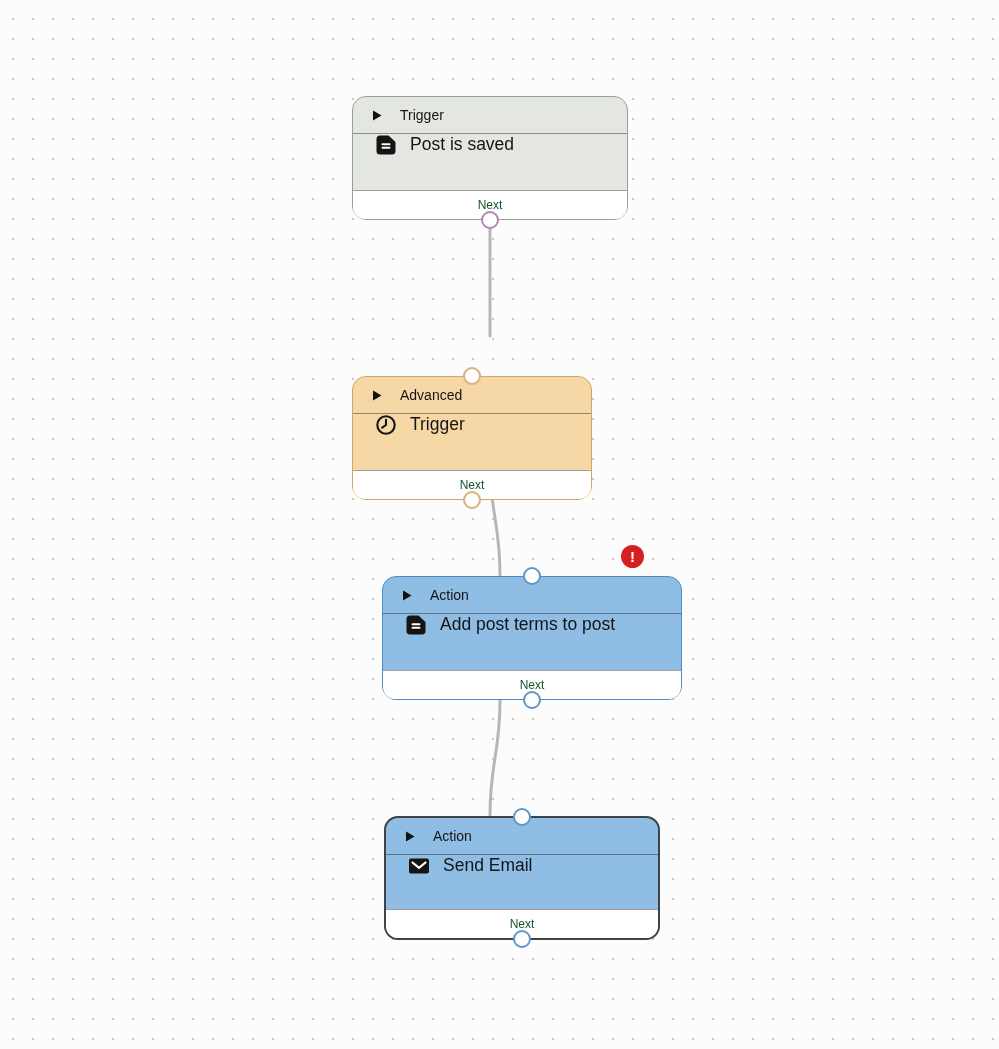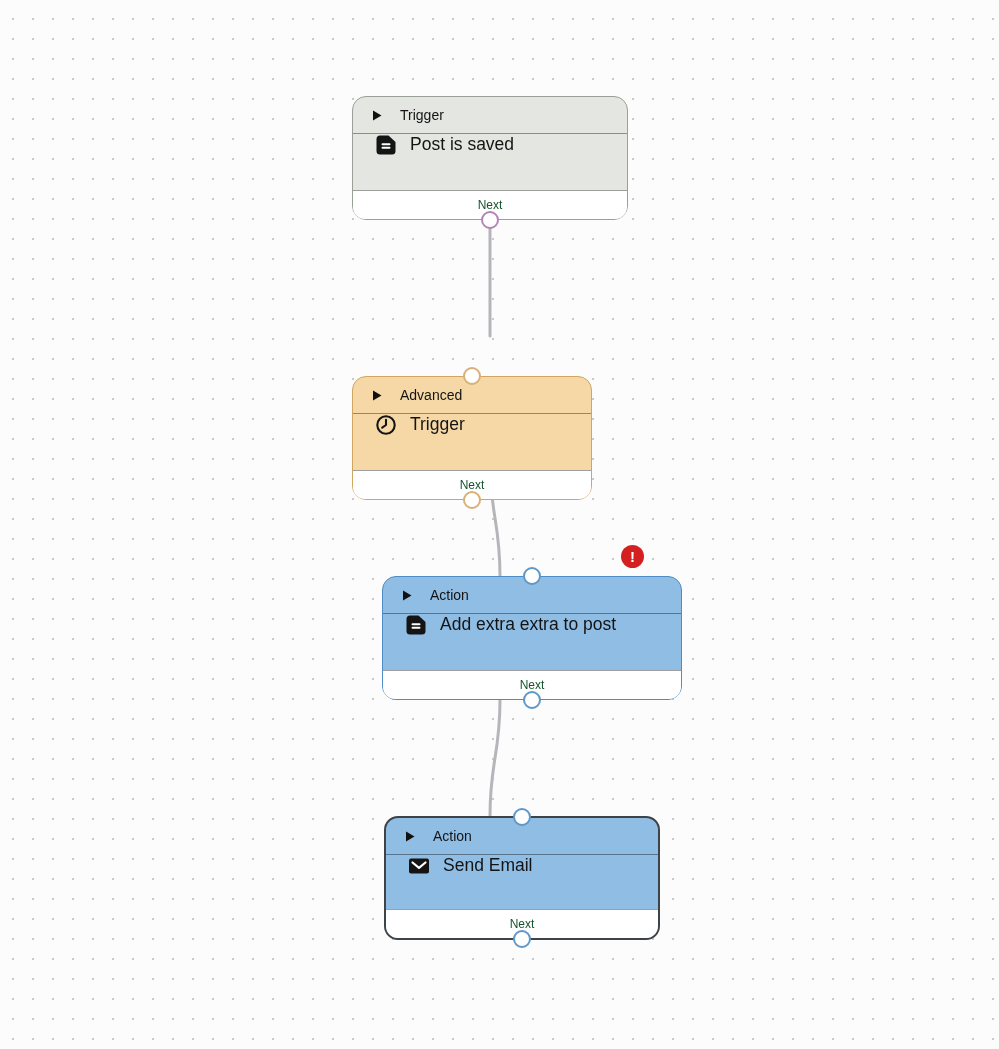--- a/index.html
+++ b/index.html
@@ -130,21 +130,21 @@
         <path d="M1,0.5 L9.5,5.5 L1,10.5 Z" fill="#111"></path>
       </svg>
       <span>Action</span>
     </div>
     <div class="node-body">
       <svg class="body-icon" viewBox="0 0 22 22">
         <path d="M5,1.5 H13.5 L20.5,8 V17 Q20.5,20.5 17,20.5 H5 Q1.5,20.5 1.5,17 V5 Q1.5,1.5 5,1.5 Z" fill="#141414"></path>
         <rect x="6.5" y="9.2" width="9" height="2.1" rx="1" fill="#fff"></rect>
         <rect x="6.5" y="12.7" width="9" height="2.1" rx="1" fill="#fff"></rect>
       </svg>
-      <span>Add extra extra to post</span>
+      <span>Add post terms to post</span>
     </div>
     <div class="node-footer">
       <span>Next</span>
     </div>
     <div class="port port-in port-blue"></div>
     <div class="port port-out port-blue"></div>
   </div>
 
   <div class="error-badge">!</div>
 

